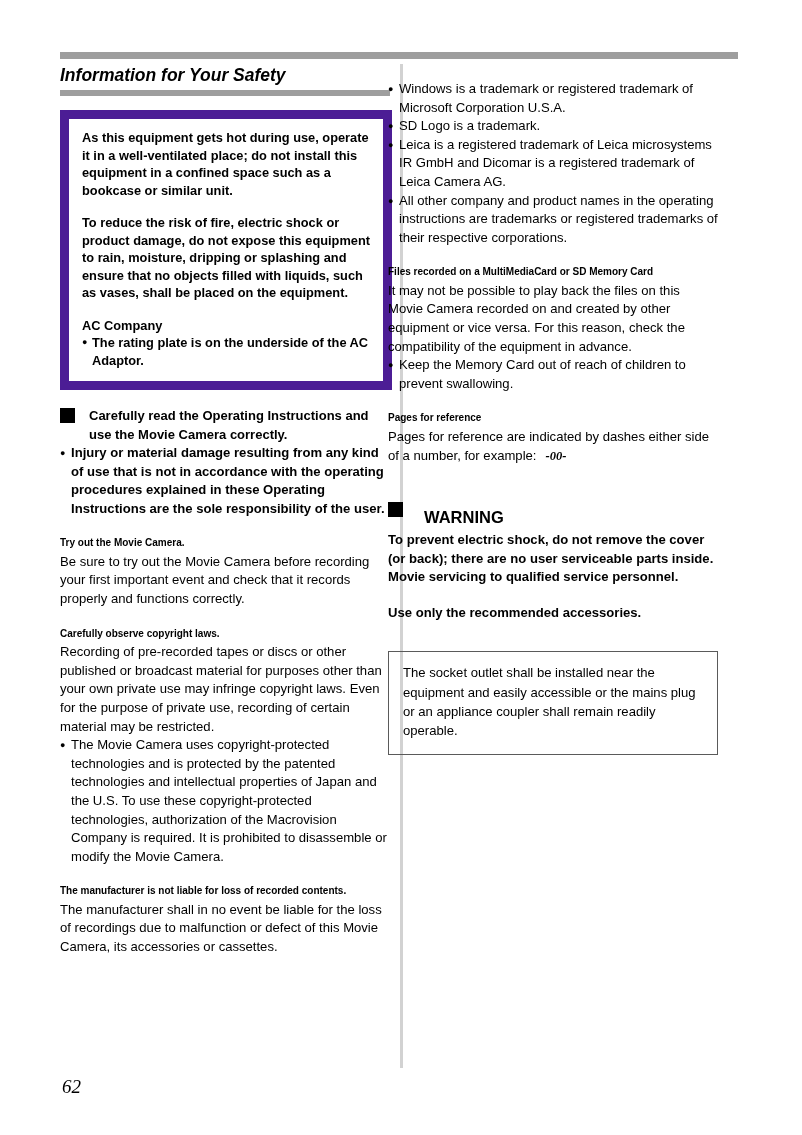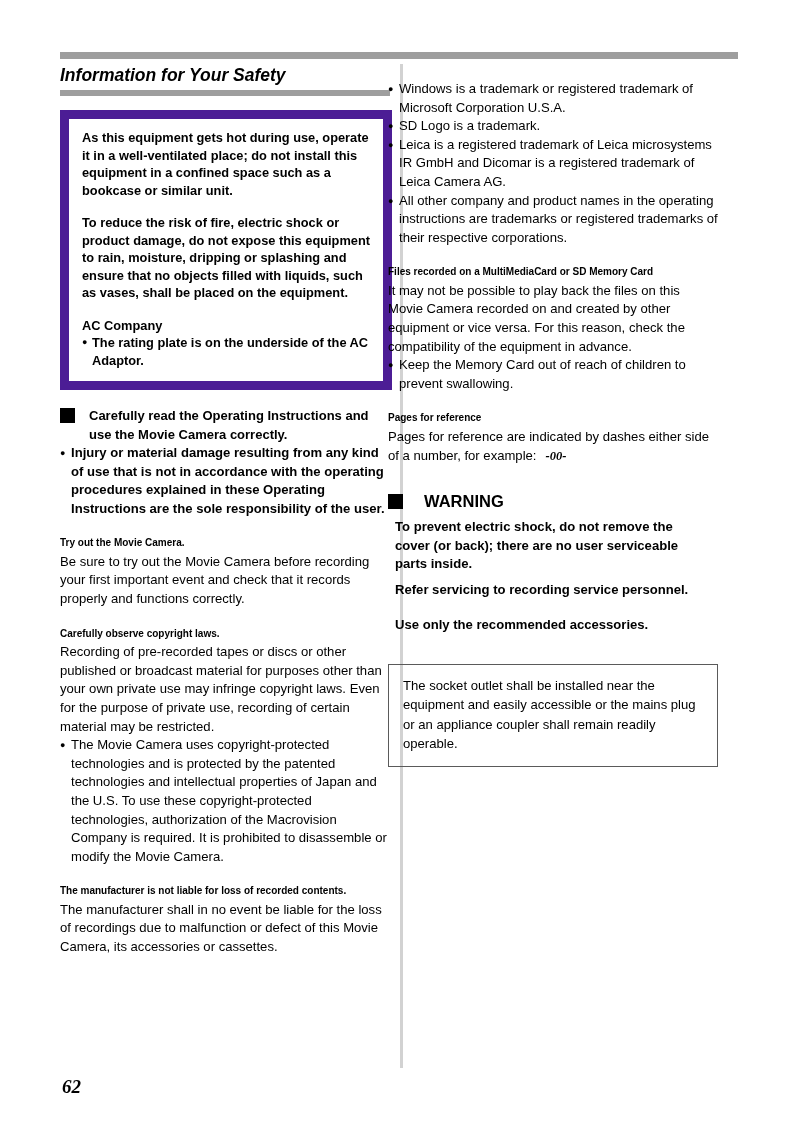--- a/index.html
+++ b/index.html
@@ -138,21 +138,21 @@
   }
   .body-text {
     font-size: 13.1px;
     line-height: 18.6px;
     margin: 0;
   }
   .bold-body {
     font-size: 13.1px;
     font-weight: bold;
     line-height: 18.6px;
-    margin: 7px;
+    margin: 0;
   }
 
   ul.dots {
     list-style: none;
     margin: 0;
     padding: 0;
   }
   ul.dots li {
     position: relative;
     padding-left: 11px;
@@ -173,20 +173,21 @@
   .warn-row {
     display: flex;
     align-items: center;
     margin-bottom: 4px;
   }
   .warn-label {
     font-size: 16.5px;
     font-weight: bold;
     line-height: 20px;
     margin-left: 21px;
+    margin-top: 16px;
   }
 
   .page-ref-example {
     font-family: "Liberation Serif", serif;
     font-style: italic;
     font-weight: bold;
     font-size: 12.5px;
     margin-left: 9px;
   }
 
@@ -204,21 +205,21 @@
     line-height: 19.3px;
   }
 
   
   .page-number {
     position: absolute;
     left: 62px;
     top: 1076px;
     font-family: "Liberation Serif", serif;
     font-style: italic;
-    font-weight: bold;
+    font-weight: normal;
     font-size: 19px;
     line-height: 22px;
   }
 </style>
 </head>
 <body>
 
 <div class="page">
 
   <div class="top-rule"></div>
@@ -291,21 +292,21 @@
         <span>Pages for reference are indicated by dashes either side of a number, for example:</span><span class="page-ref-example">-00-</span>
       </p>
     </div>
 
     <div class="block" style="margin-top:26px;">
       <div class="warn-row">
         <span class="sq" style="margin-top:0;margin-right:0;"></span>
         <span class="warn-label">WARNING</span>
       </div>
       <p class="bold-body">To prevent electric shock, do not remove the cover (or back); there are no user serviceable parts inside.</p>
-      <p class="bold-body">Refer servicing to recording service personnel.</p>
+      <p class="bold-body">Movie servicing to qualified service personnel.</p>
       <p class="bold-body" style="margin-top:17px;">Use only the recommended accessories.</p>
     </div>
 
     <div class="socket-box">
       <p>The socket outlet shall be installed near the equipment and easily accessible or the mains plug or an appliance coupler shall remain readily operable.</p>
     </div>
 
   </div>
 
   <div class="page-number">62</div>

